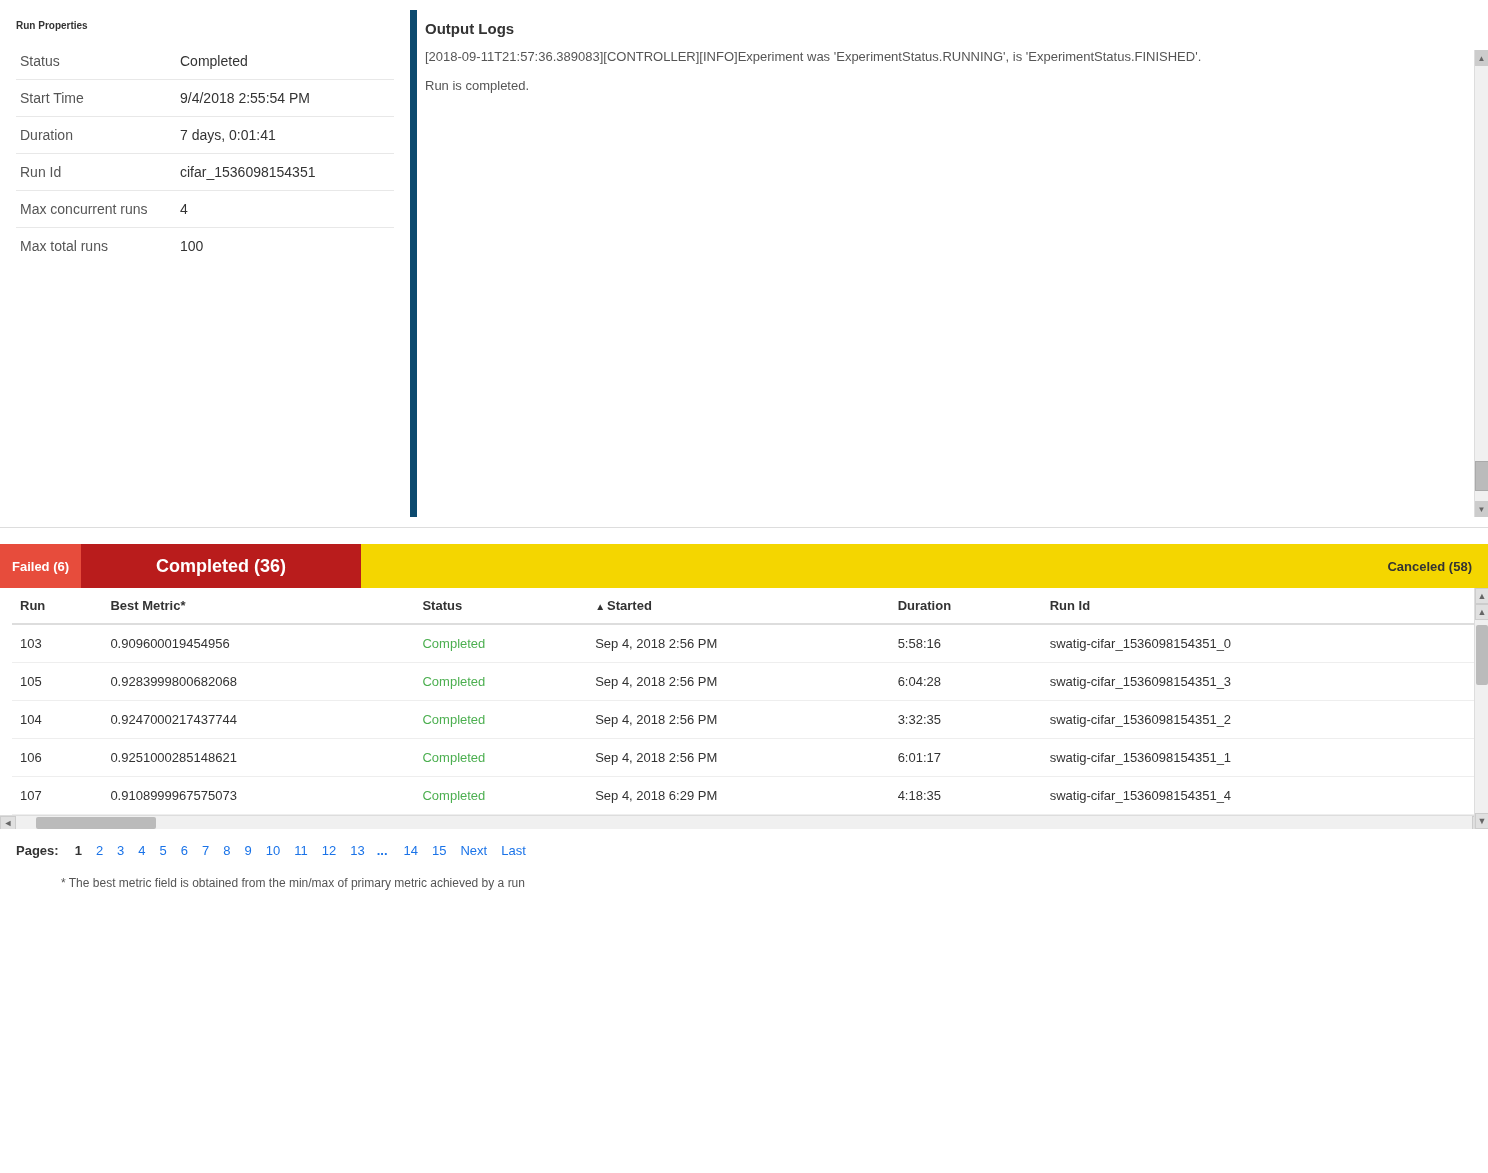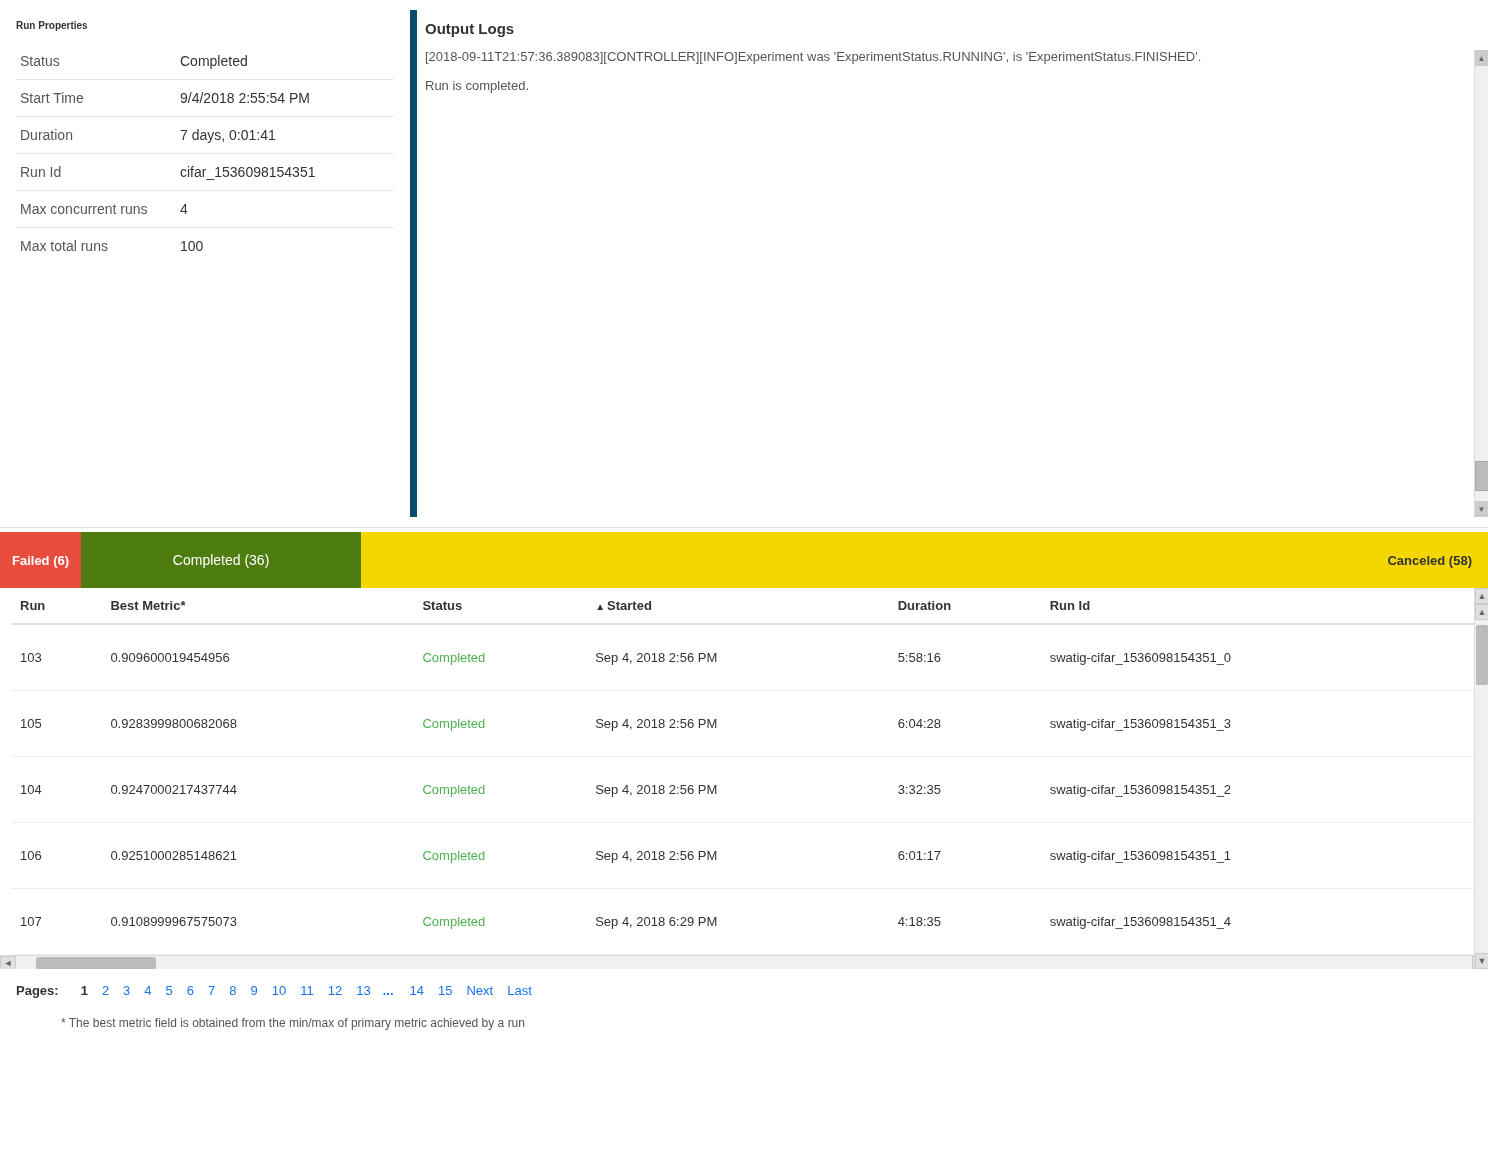--- a/index.html
+++ b/index.html
@@ -111,44 +111,44 @@
       bottom: 10px;
       width: 14px;
       height: 30px;
       background: #bbb;
       border: 1px solid #aaa;
     }
 
     
     .status-bar {
       display: flex;
-      height: 56px;
-      margin-top: 4px;
+      height: 44px;
+      margin-top: 16px;
     }
 
     .status-failed {
       background: #e74c3c;
       color: white;
       display: flex;
       align-items: center;
       justify-content: center;
       padding: 0 12px;
       font-size: 13px;
       font-weight: bold;
       flex-shrink: 0;
     }
 
     .status-completed {
-      background: #4d7c0f;
+      background: #b91c1c;
       color: white;
       display: flex;
       align-items: center;
       justify-content: center;
-      font-size: 14px;
-      font-weight: normal;
+      font-size: 18px;
+      font-weight: bold;
       flex: 0 0 auto;
       min-width: 180px;
     }
 
     .status-canceled {
       background: #f4d600;
       color: #333;
       display: flex;
       align-items: center;
       justify-content: center;
@@ -176,42 +176,42 @@
       padding: 10px 8px;
       text-align: left;
       font-weight: bold;
       font-size: 13px;
       border-bottom: 2px solid #ddd;
       background: #fff;
       cursor: pointer;
     }
 
     .runs-table tbody tr td {
-      padding: 25px 8px;
+      padding: 11px 8px;
       border-bottom: 1px solid #eee;
       font-size: 13px;
     }
 
     td.status-completed-text {
       color: #4caf50;
       font-weight: 500;
     }
 
     .sort-arrow {
       display: inline-block;
       margin-right: 2px;
       font-size: 10px;
     }
 
     
     .pagination-area {
       padding: 12px 16px;
       display: flex;
       align-items: center;
-      gap: 12px;
+      gap: 6px;
       font-size: 13px;
     }
 
     .pagination-area span {
       margin-right: 4px;
       font-weight: bold;
     }
 
     .page-link {
       padding: 2px 6px;

